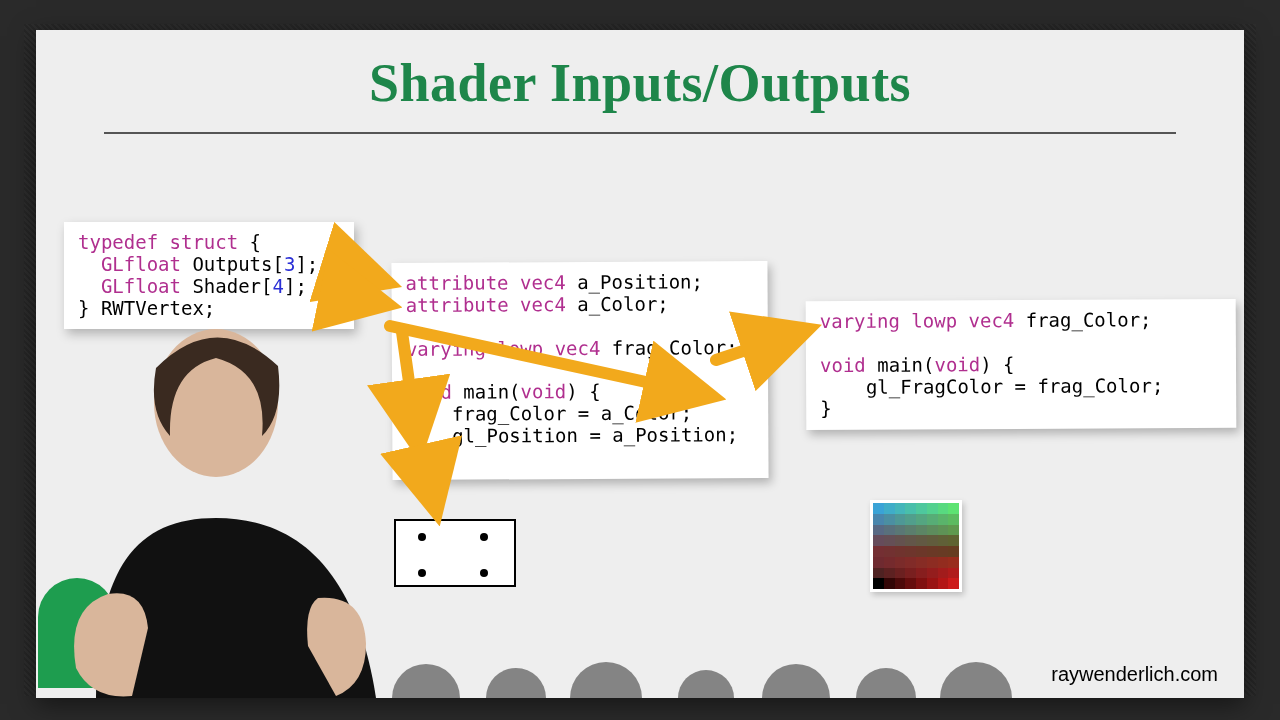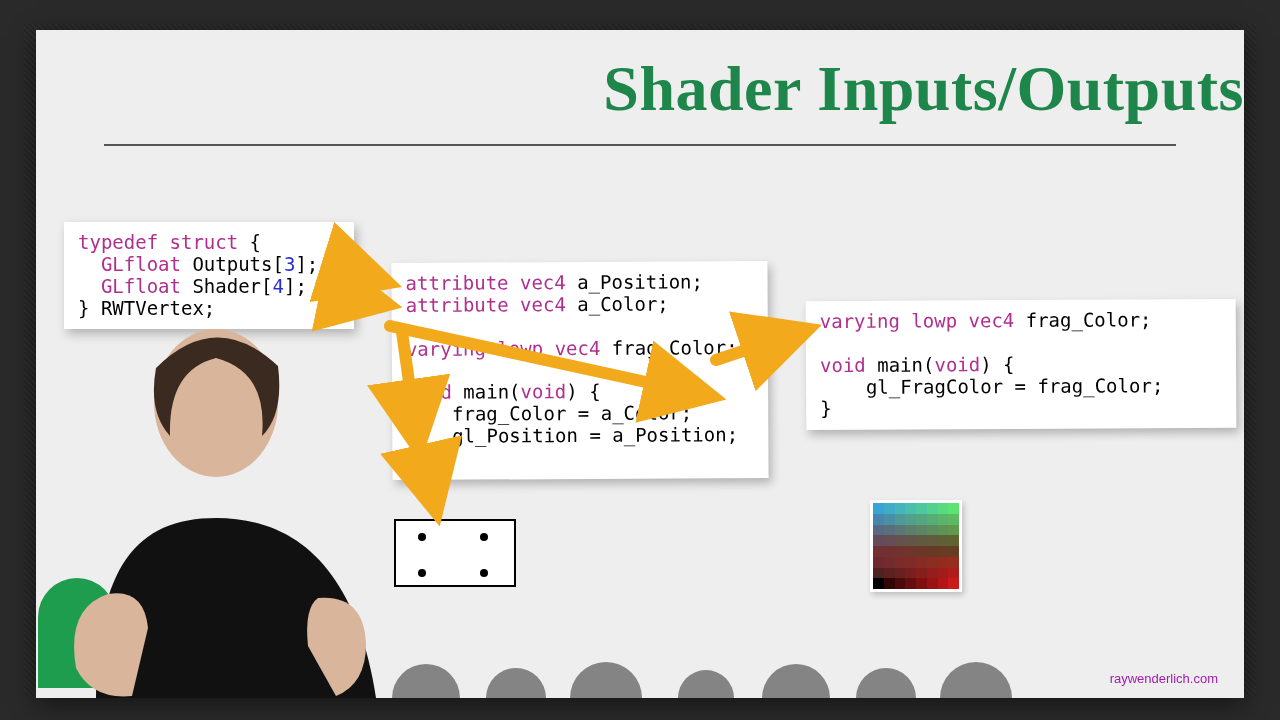--- a/index.html
+++ b/index.html
@@ -22,39 +22,39 @@
   .slide {
     position: absolute;
     left: 36px;
     top: 30px;
     width: 1208px;
     height: 668px;
     background: #eeeeee;
     box-shadow: 0 6px 24px rgba(0,0,0,.5);
   }
   .title {
-    text-align: right;
-    font-size: 64px;
+    text-align: center;
+    font-size: 54px;
     color: #1e864a;
     font-weight: 600;
     margin-top: 22px;
     letter-spacing: .5px;
   }
   .rule {
     margin: 18px 68px 0 68px;
     border: 0;
     border-top: 2px solid #555;
   }
   .footer {
     position: absolute;
     right: 26px;
     bottom: 12px;
     font-family: "Helvetica Neue", Arial, sans-serif;
-    font-size: 13px;
-    color: #a21caf;
+    font-size: 20px;
+    color: #000000;
     margin-top: 13px;
   }
   .codebox {
     position: absolute;
     background: #fff;
     padding: 10px 14px;
     font-family: Menlo, Consolas, monospace;
     font-size: 19px;
     line-height: 1.15;
     color: #000;

